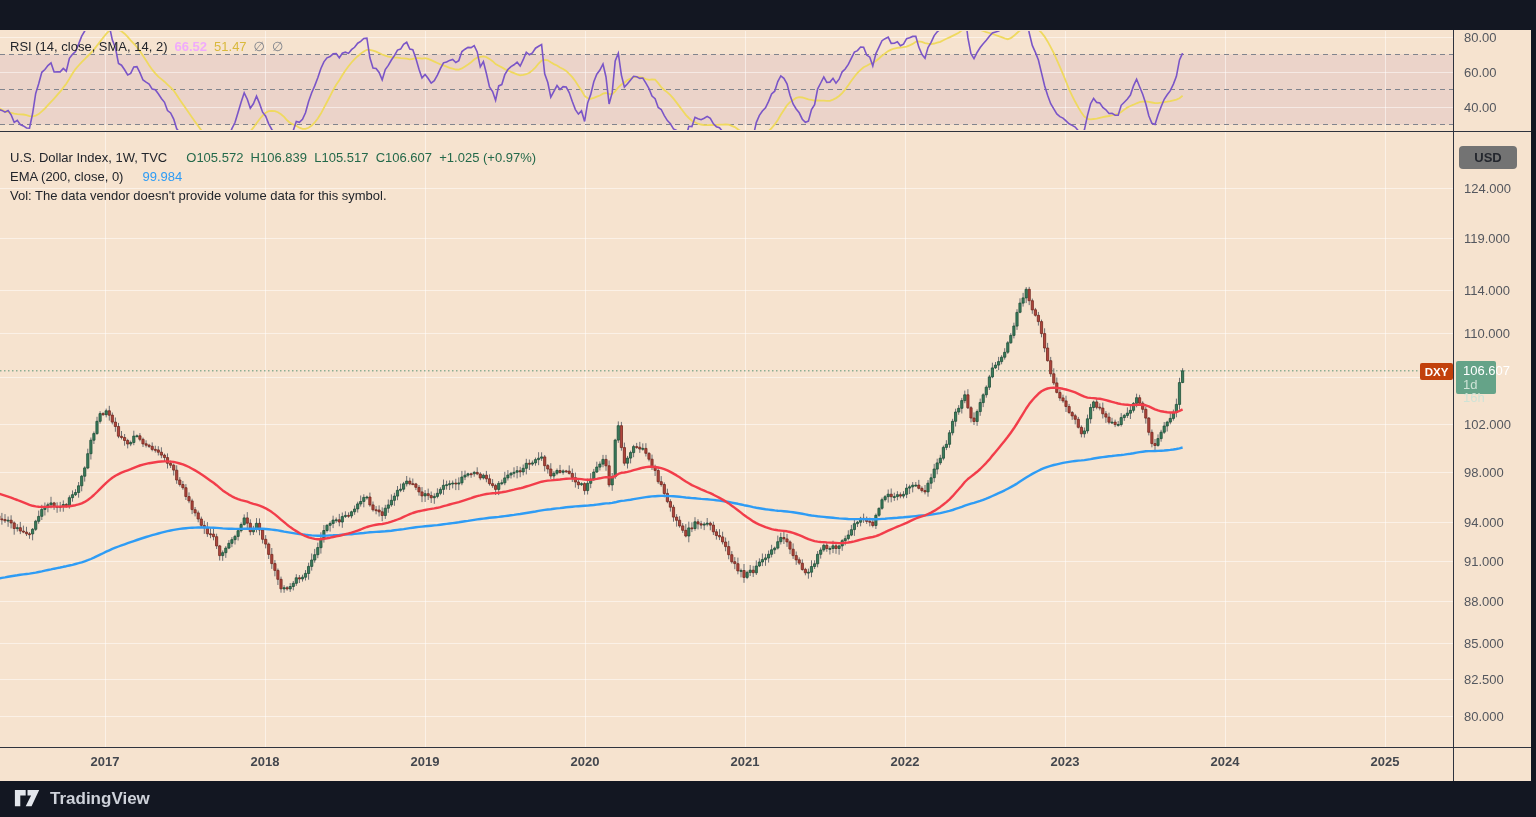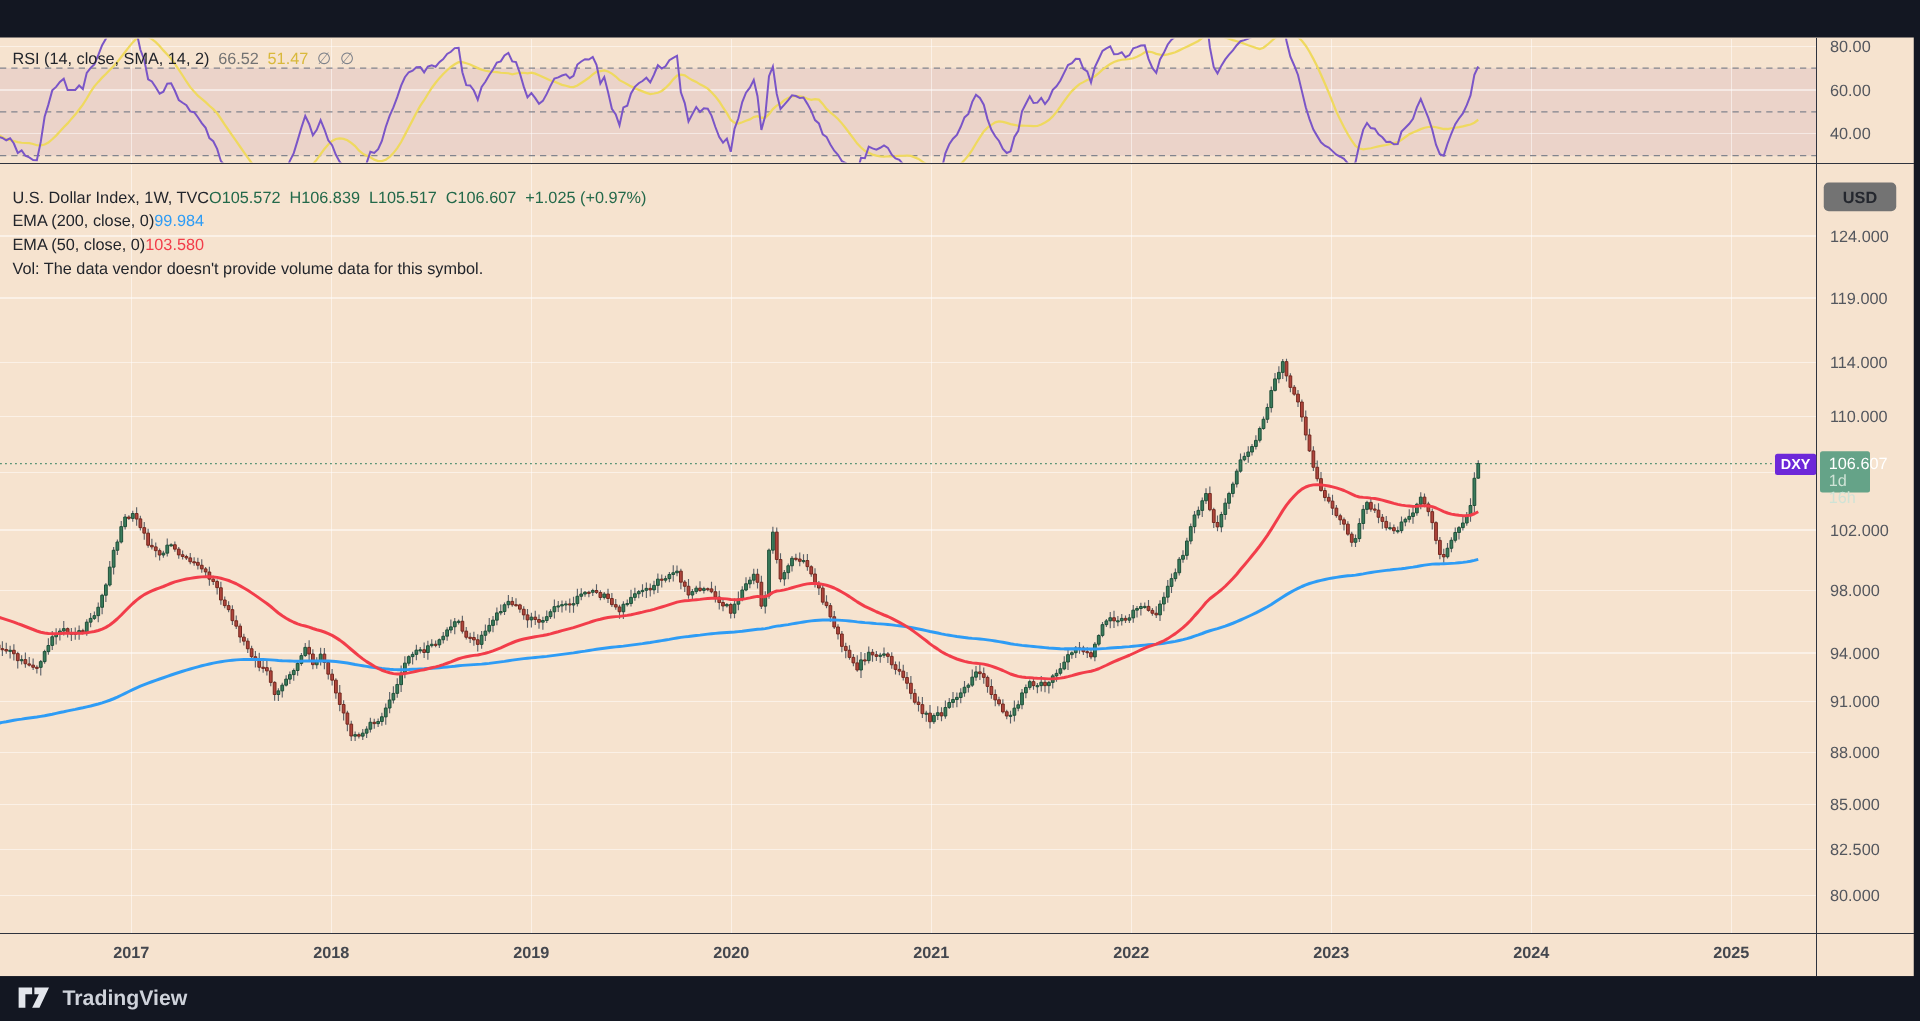--- a/index.html
+++ b/index.html
@@ -6,32 +6,32 @@
   *{box-sizing:border-box;}
   .screen{position:relative;width:1536px;height:817px;background:#131722;overflow:hidden;
           font-family:"Liberation Sans",sans-serif;}
   svg{font-family:"Liberation Sans",sans-serif;}
   .topbar{position:absolute;left:0;top:0;width:1536px;height:30px;background:#131722;
           color:#e8ebf1;font-size:13.5px;display:flex;align-items:center;padding-left:10px;}
   .topbar .author{font-weight:700;}
   .topbar .rest{font-weight:600;white-space:pre;}
   .rsi-legend{position:absolute;left:10px;top:39px;display:flex;align-items:center;gap:7px;
           font-size:13px;color:#22252b;font-weight:400;}
-  .rsi-legend .v-purple{color:#737373;}
+  .rsi-legend .v-purple{color:#f0abfc;font-weight:bold;}
   .rsi-legend .v-yellow{color:#d9b93c;}
   .rsi-legend .muted{color:#7e828a;font-size:13px;}
   .main-legend{position:absolute;left:10px;top:148px;font-size:13px;color:#22252b;line-height:19px;}
-  .main-legend .row{display:flex;gap:0;align-items:flex-start;}
+  .main-legend .row{display:flex;gap:19px;align-items:flex-start;}
   .v-green{color:#23694a;white-space:pre;}
   .v-blue{color:#2e9cf5;}
   .v-red{color:#f23d4a;}
   .usd-button{position:absolute;left:1459px;top:146px;width:58px;height:23px;background:#737373;
           border-radius:4px;color:#24272e;font-size:13px;font-weight:700;display:flex;
           align-items:center;justify-content:center;cursor:pointer;}
-  .dxy-tag{position:absolute;left:1420px;top:363px;width:33px;height:17px;background:#6d28d9;
+  .dxy-tag{position:absolute;left:1420px;top:363px;width:33px;height:17px;background:#c2410c;
           border-radius:2px;color:#ffffff;font-size:11.5px;font-weight:700;display:flex;
           align-items:center;justify-content:center;}
   .price-badge{position:absolute;left:1456px;top:361px;width:40px;height:33px;background:#65a388;
           border-radius:2px;color:#ffffff;padding:2px 0 0 7px;}
   .price-badge .px{font-size:13px;font-weight:400;line-height:15px;}
   .price-badge .cd{font-size:13px;color:#cfe3d6;line-height:13px;}
   .bottombar{position:absolute;left:0;top:781px;width:1536px;height:36px;background:#131722;
           display:flex;align-items:center;gap:9px;padding-left:14px;}
   .bottombar .brand{color:#ced2da;font-size:17px;font-weight:700;}
 </style>
@@ -149,24 +149,20 @@
   <div class="main-legend">
     <div class="row">
       <span>U.S. Dollar Index, 1W, TVC</span>
       <span class="v-green">O105.572  H106.839  L105.517  C106.607  +1.025 (+0.97%)</span>
     </div>
     <div class="row">
       <span>EMA (200, close, 0)</span>
       <span class="v-blue">99.984</span>
     </div>
     <div class="row">
-      <span>EMA (50, close, 0)</span>
-      <span class="v-red">103.580</span>
-    </div>
-    <div class="row">
       <span>Vol: The data vendor doesn't provide volume data for this symbol.</span>
     </div>
   </div>
 
   <div class="usd-button">USD</div>
 
   <div class="dxy-tag">DXY</div>
 
   <div class="price-badge">
     <div class="px">106.607</div>

